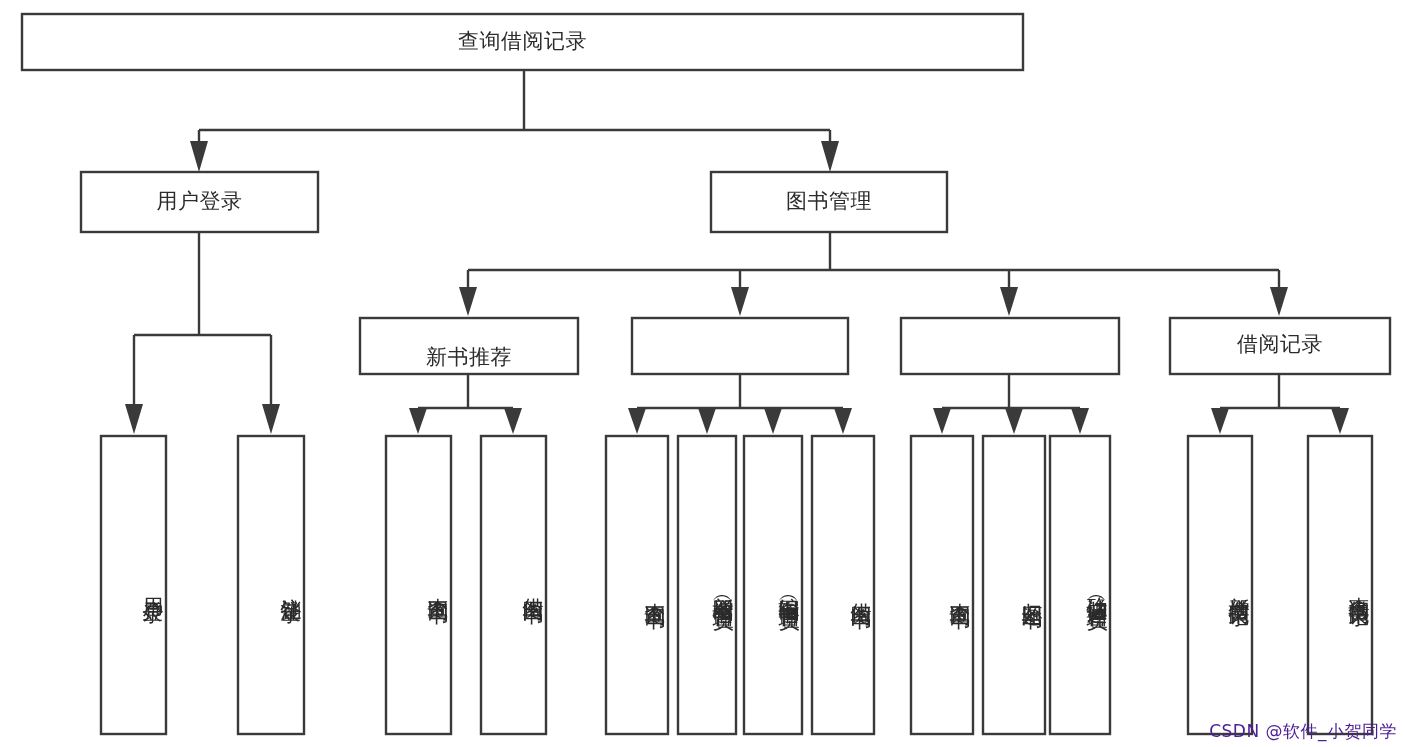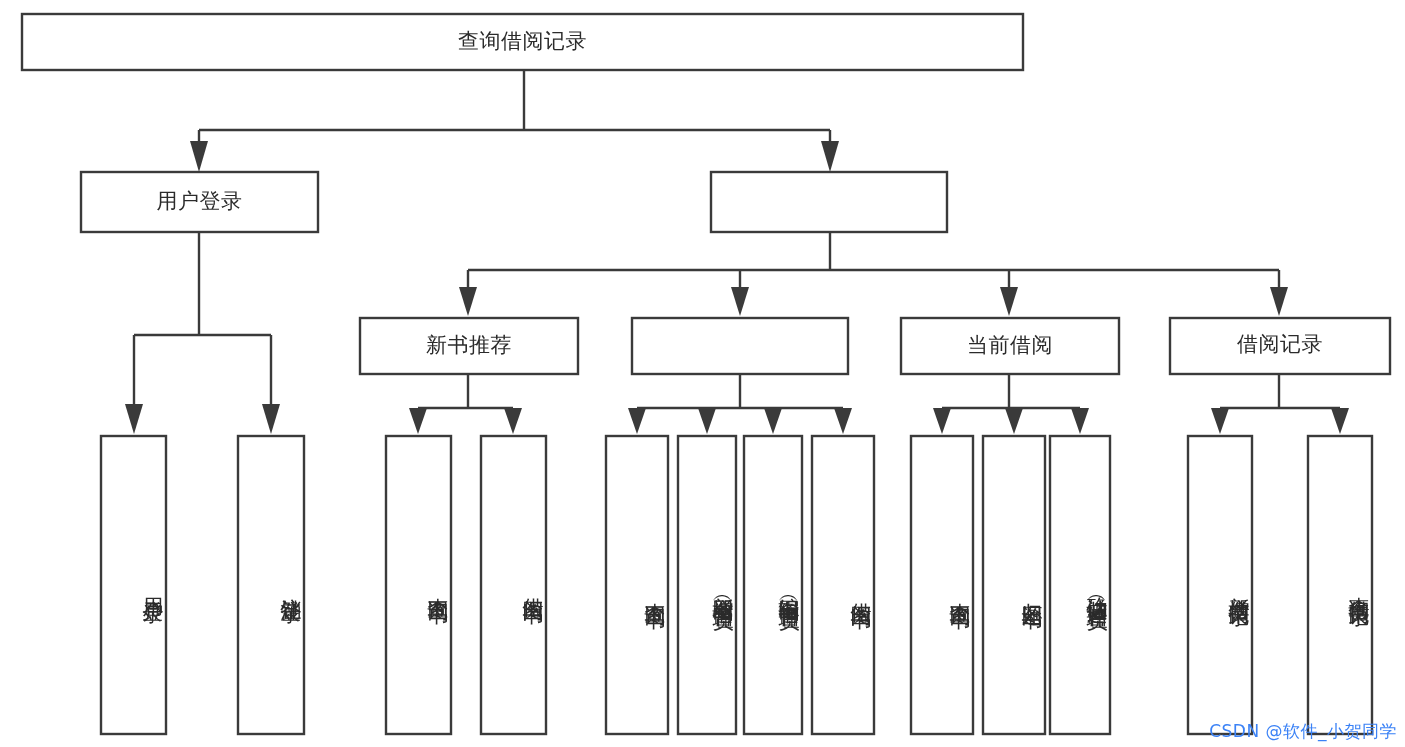--- a/index.html
+++ b/index.html
@@ -68,21 +68,21 @@
   }
   .label-v.tall {
     align-items: flex-start;
     padding-top: 4px;
   }
   .watermark {
     position: absolute;
     right: 8px;
     bottom: 4px;
     font-size: 17px;
-    color: #3b82f6;
+    color: #4c1d95;
     letter-spacing: 0.5px;
     white-space: nowrap;
   }
 </style>
 </head>
 <body>
 
 <div id="diagram-root">
 
   <svg class="layer" viewBox="0 0 1405 747">
@@ -185,23 +185,23 @@
       <path class="conn" d="M 1220 408 L 1220 414"></path>
       <path class="conn" d="M 1340 408 L 1340 414"></path>
       <polygon class="arrow-head" points="1220,434 1211,408 1229,408"></polygon>
       <polygon class="arrow-head" points="1340,434 1331,408 1349,408"></polygon>
     </g>
   </svg>
 
   <div class="node-label label-h" style="left:22px; top:14px; width:1001px; height:56px;">查询借阅记录</div>
 
   <div class="node-label label-h" style="left:81px; top:172px; width:237px; height:60px;">用户登录</div>
-
-  <div class="node-label label-h" style="left:360px; top:318px; width:218px; height:56px;border-radius:13px;">新书推荐</div>
-  <div class="node-label label-h" style="left:901px; top:318px; width:218px; height:56px;">当前借阅</div>
+  <div class="node-label label-h" style="left:711px; top:172px; width:236px; height:60px;">图书管理</div>
+
+  <div class="node-label label-h" style="left:360px; top:330px; width:218px; height:56px;border-radius:13px;">新书推荐</div>
   <div class="node-label label-h" style="left:1170px; top:318px; width:220px; height:53px;">借阅记录</div>
 
   <div class="node-label label-v" style="left:101px; top:490px; width:65px; height:190px; padding-top:0;">用户登录</div>
   <div class="node-label label-v" style="left:238px; top:490px; width:66px; height:190px; padding-top:0;">注销登录</div>
 
   <div class="node-label label-v" style="left:386px; top:490px; width:65px; height:190px; padding-top:0;">查询图书</div>
   <div class="node-label label-v" style="left:481px; top:490px; width:65px; height:190px; padding-top:0;">借阅图书</div>
 
   <div class="node-label label-v" style="left:606px; top:500px; width:62px; height:180px; padding-top:0;">查询图书</div>
   <div class="node-label label-v tall" style="left:678px; top:444px; width:58px; height:285px;">新增图书（管理员）</div>

